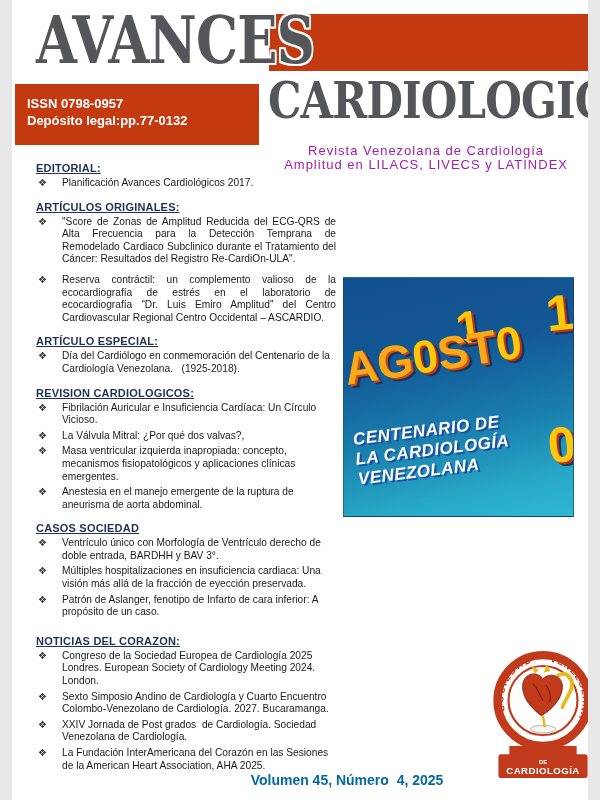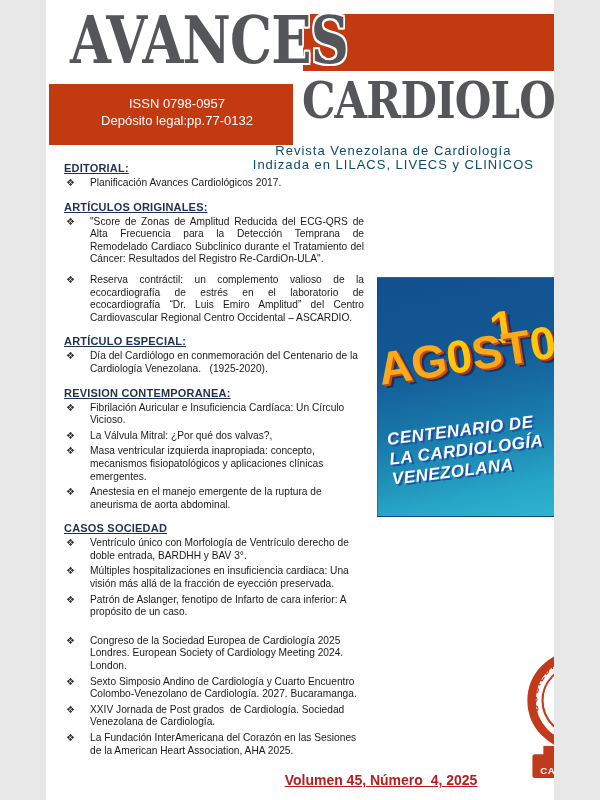--- a/index.html
+++ b/index.html
@@ -1,39 +1,39 @@
 <!DOCTYPE html>
 <html><head>
 <meta charset="utf-8">
 <style>
   html,body{margin:0;padding:0;background:#e8e8e8;}
   .page{
-    position:relative;width:508px;height:800px;margin:0 auto;background:#ffffff;
+    position:relative;width:576px;height:800px;margin:0 auto;background:#ffffff;
     font-family:"Liberation Sans",sans-serif;overflow:hidden;
   }
   
   .band-top{position:absolute;left:257px;top:14px;width:343px;height:57px;background:#c43a10;}
   .issn-box{position:absolute;left:3px;top:84px;width:244px;height:61px;background:#c43a10;
-    color:#fff;font-weight:normal;font-size:13px;line-height:17px;padding:11px 0 16px 12px;box-sizing:border-box;text-align:center;}
+    color:#fff;font-weight:bold;font-size:13px;line-height:17px;padding:11px 0 16px 12px;box-sizing:border-box;}
   .title-avances{
     position:absolute;left:24px;top:4px;font-family:"DejaVu Serif",serif;font-weight:bold;
     font-size:66px;line-height:72px;color:#55565a;transform:scaleX(0.80);transform-origin:left top;
     letter-spacing:-1px;white-space:nowrap;z-index:3;
     text-shadow:-2px -2px 0 #fff,2px -2px 0 #fff,-2px 2px 0 #fff,2px 2px 0 #fff,0 2px 0 #fff,0 -2px 0 #fff,2px 0 0 #fff,-2px 0 0 #fff;
   }
   .title-cardio{
     position:absolute;left:256px;top:72px;font-family:"DejaVu Serif",serif;font-weight:bold;
     font-size:50px;line-height:58px;color:#55565a;transform:scaleX(0.84);transform-origin:left top;
     letter-spacing:-1px;white-space:nowrap;z-index:3;
     text-shadow:-2px -2px 0 #fff,2px -2px 0 #fff,-2px 2px 0 #fff,2px 2px 0 #fff;
   }
-  .subtitle{position:absolute;right:20px;top:144px;text-align:center;color:#0c4a6e;
+  .subtitle{position:absolute;right:20px;top:144px;text-align:center;color:#a21caf;
     font-size:13px;line-height:14px;letter-spacing:1px;white-space:nowrap;z-index:2;}
   
-  .toc{position:absolute;left:18px;top:162px;width:300px;color:#1a1a1a;}
+  .toc{position:absolute;left:24px;top:162px;width:300px;color:#1a1a1a;}
   .toc-section{margin-bottom:11px;}
   .toc-section.gap-before{margin-top:16px;}
   .toc-heading{font-size:11px;font-weight:bold;color:#1f3055;text-decoration:underline;margin:0 0 3px 0;letter-spacing:0.2px;}
   .item{display:flex;margin-bottom:3px;font-size:10.2px;line-height:12.6px;}
   .bullet{flex:0 0 24px;color:#333;font-size:10px;padding-left:2px;}
   .item-text{flex:1;white-space:pre-wrap;}
   .item.justify .item-text{white-space:normal;text-align:justify;}
   
   .poster{position:absolute;left:331px;top:277px;width:231px;height:240px;
     background:linear-gradient(168deg,#12508e 0%,#135795 32%,#1a7fae 62%,#27a7c6 84%,#2fb7d3 100%);
@@ -45,39 +45,39 @@
   .p-d3{left:204px;top:142px;font-size:50px;transform:rotate(-6deg);}
   .p-agosto{position:absolute;left:4px;top:68px;transform:rotate(-9deg);transform-origin:left bottom;
     font-size:46px;font-weight:900;line-height:1;white-space:nowrap;}
   .p-agosto .ltr{color:#fba919;text-shadow:2px 2px 0 #d2490f,4px 4px 0 #15355e;}
   .p-agosto .dgt{color:#ffc60a;text-shadow:2px 2px 0 #c5301c,4px 4px 0 #15355e;}
   .p-caption{position:absolute;left:8px;top:152px;transform:rotate(-7deg);transform-origin:left top;
     color:#ffffff;font-weight:bold;font-style:italic;font-size:17px;line-height:20px;
     letter-spacing:0.5px;white-space:nowrap;text-shadow:2px 2px 0 #1d4fa3;}
   
   .footer{position:absolute;left:175px;top:772px;width:320px;text-align:center;
-    font-size:14px;font-weight:bold;color:#b91c1c;white-space:pre;text-decoration:underline;}
+    font-size:14px;font-weight:bold;color:#0369a1;white-space:pre;}
   
   .logo{position:absolute;left:472px;top:645px;}
 </style>
 </head>
 <body>
 
 <div class="page">
 
   <div class="band-top"></div>
   <div class="title-avances">AVANCES</div>
   <div class="issn-box">
     <div>ISSN 0798-0957</div>
     <div>Depósito legal:pp.77-0132</div>
   </div>
   <div class="title-cardio">CARDIOLOGICOS</div>
   <div class="subtitle">
     <div>Revista Venezolana de Cardiología</div>
-    <div>Indizada en LILACS, LIVECS y CLINICOS</div>
+    <div>Amplitud en LILACS, LIVECS y LATINDEX</div>
   </div>
 
   <div class="toc">
 
     <div class="toc-section">
       <div class="toc-heading">EDITORIAL:</div>
       <div class="item">
         <span class="bullet">❖</span>
         <span class="item-text">Planificación Avances Cardiológicos 2017.</span>
       </div>
@@ -92,26 +92,26 @@
       <div class="item justify" style="margin-top:8px;">
         <span class="bullet">❖</span>
         <span class="item-text">Reserva contráctil: un complemento valioso de la ecocardiografía de estrés en el laboratorio de ecocardiografía “Dr. Luis Emiro Amplitud” del Centro Cardiovascular Regional Centro Occidental – ASCARDIO.</span>
       </div>
     </div>
 
     <div class="toc-section">
       <div class="toc-heading">ARTÍCULO ESPECIAL:</div>
       <div class="item">
         <span class="bullet">❖</span>
-        <span class="item-text">Día del Cardiólogo en conmemoración del Centenario de la Cardiología Venezolana.   (1925-2020).</span>
-      </div>
-    </div>
-
-    <div class="toc-section">
-      <div class="toc-heading">REVISION CONTEMPORANEA:</div>
+        <span class="item-text">Día del Cardiólogo en conmemoración del Centenario de la Cardiología Venezolana.   (1925-2018).</span>
+      </div>
+    </div>
+
+    <div class="toc-section">
+      <div class="toc-heading">REVISION CARDIOLOGICOS:</div>
       <div class="item">
         <span class="bullet">❖</span>
         <span class="item-text">Fibrilación Auricular e Insuficiencia Cardíaca: Un Círculo Vicioso.</span>
       </div>
       <div class="item">
         <span class="bullet">❖</span>
         <span class="item-text">La Válvula Mitral: ¿Por qué dos valvas?,</span>
       </div>
       <div class="item">
         <span class="bullet">❖</span>
@@ -133,20 +133,21 @@
         <span class="bullet">❖</span>
         <span class="item-text">Múltiples hospitalizaciones en insuficiencia cardiaca: Una visión más allá de la fracción de eyección preservada.</span>
       </div>
       <div class="item">
         <span class="bullet">❖</span>
         <span class="item-text">Patrón de Aslanger, fenotipo de Infarto de cara inferior: A propósito de un caso.</span>
       </div>
     </div>
 
     <div class="toc-section gap-before">
+      <div class="toc-heading">NOTICIAS DEL CORAZON:</div>
       <div class="item">
         <span class="bullet">❖</span>
         <span class="item-text">Congreso de la Sociedad Europea de Cardiología 2025 Londres. European Society of Cardiology Meeting 2024. London.</span>
       </div>
       <div class="item">
         <span class="bullet">❖</span>
         <span class="item-text">Sexto Simposio Andino de Cardiología y Cuarto Encuentro Colombo-Venezolano de Cardiología. 2027. Bucaramanga.</span>
       </div>
       <div class="item">
         <span class="bullet">❖</span>

